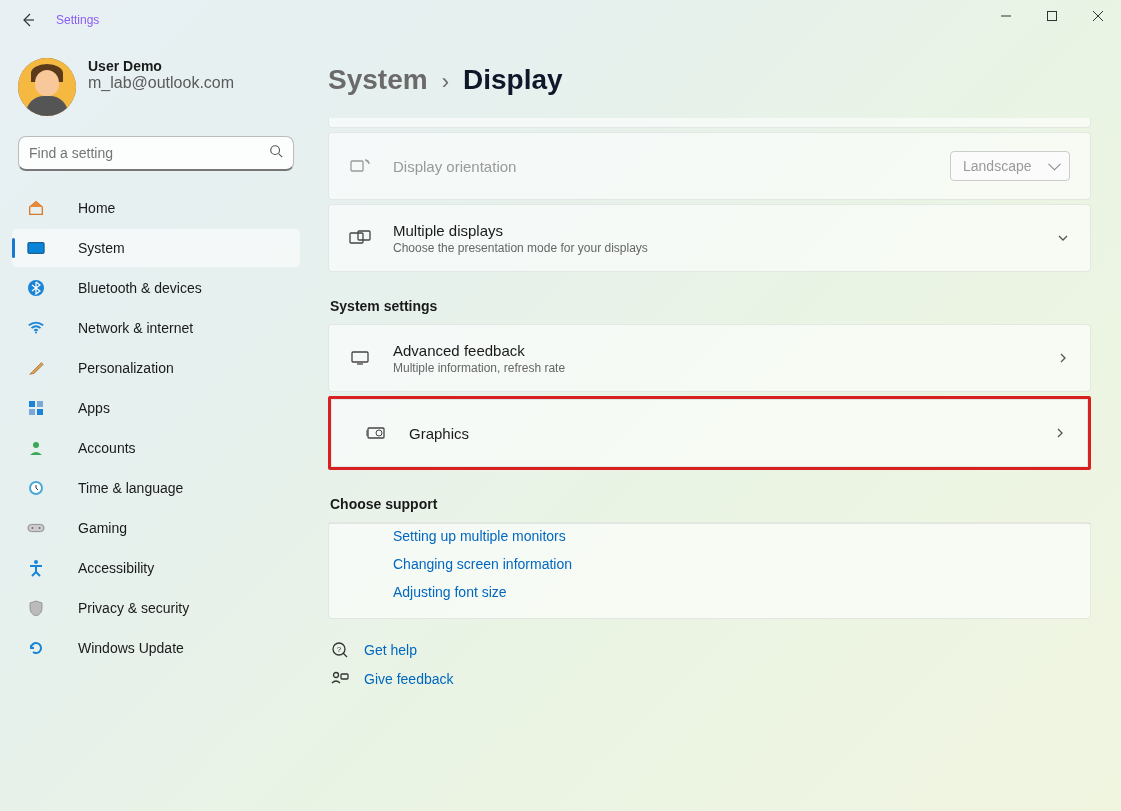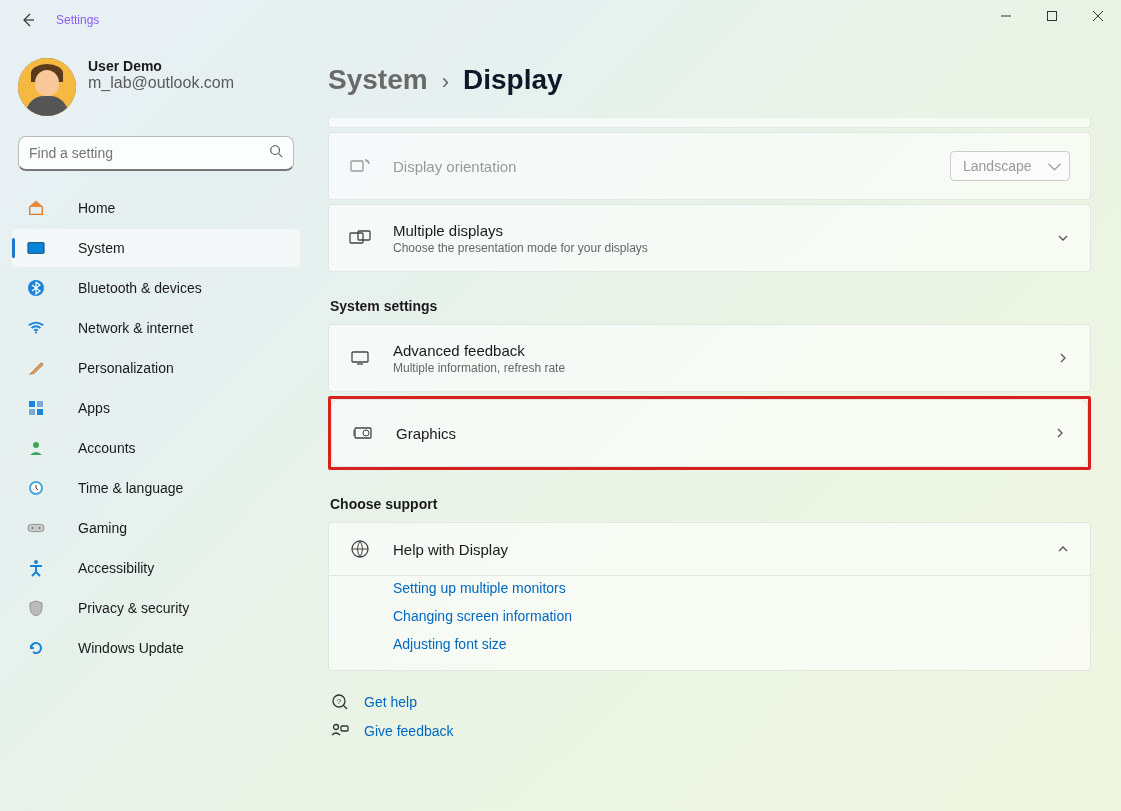--- a/index.html
+++ b/index.html
@@ -428,21 +428,21 @@
         </div>
         <div class="row-tail chev">
           <svg width="14" height="14" viewBox="0 0 14 14">
               <path d="M5 3 L9 7 L5 11" fill="none" stroke="currentColor" stroke-width="1.3"></path>
             </svg>
         </div>
       </div>
     </div>
 
     <div class="highlight-box">
-      <div class="card" style="margin-bottom:0;border-radius:8px;">
+      <div class="card" style="margin-bottom:0;border-radius:0;padding-left:13px;">
         <div class="setting-row">
           <div class="row-icon">
             <svg width="20" height="16" viewBox="0 0 20 16">
                 <rect x="2" y="3" width="16" height="10" rx="1" fill="none" stroke="currentColor" stroke-width="1.3"></rect>
                 <circle cx="13" cy="8" r="3" fill="none" stroke="currentColor" stroke-width="1"></circle>
                 <path d="M2 6 H0 M2 8 H0 M2 10 H0" stroke="currentColor" stroke-width="1"></path>
               </svg>
           </div>
           <div class="row-body">
             <div class="row-title">Graphics</div>
@@ -452,36 +452,20 @@
                 <path d="M5 3 L9 7 L5 11" fill="none" stroke="currentColor" stroke-width="1.3"></path>
               </svg>
           </div>
         </div>
       </div>
     </div>
 
     <div class="section-label">Choose support</div>
 
     <div class="help-card">
-      <div class="help-head">
-        <div class="row-icon">
-          <svg width="20" height="20" viewBox="0 0 20 20">
-              <circle cx="10" cy="10" r="8" fill="none" stroke="currentColor" stroke-width="1.3"></circle>
-              <path d="M2 10 H18 M10 2 Q15 10 10 18 M10 2 Q5 10 10 18" fill="none" stroke="currentColor" stroke-width="1"></path>
-            </svg>
-        </div>
-        <div class="row-body">
-          <div class="row-title">Help with Display</div>
-        </div>
-        <div class="row-tail chev">
-          <svg width="14" height="14" viewBox="0 0 14 14">
-              <path d="M3 9 L7 5 L11 9" fill="none" stroke="currentColor" stroke-width="1.3"></path>
-            </svg>
-        </div>
-      </div>
       <div style="border-top:1px solid rgba(0,0,0,0.08);"></div>
       <div class="help-links">
         <a href="#">Setting up multiple monitors</a>
         <a href="#">Changing screen information</a>
         <a href="#">Adjusting font size</a>
       </div>
     </div>
 
     <div class="bottom-links">
       <div class="bl">

